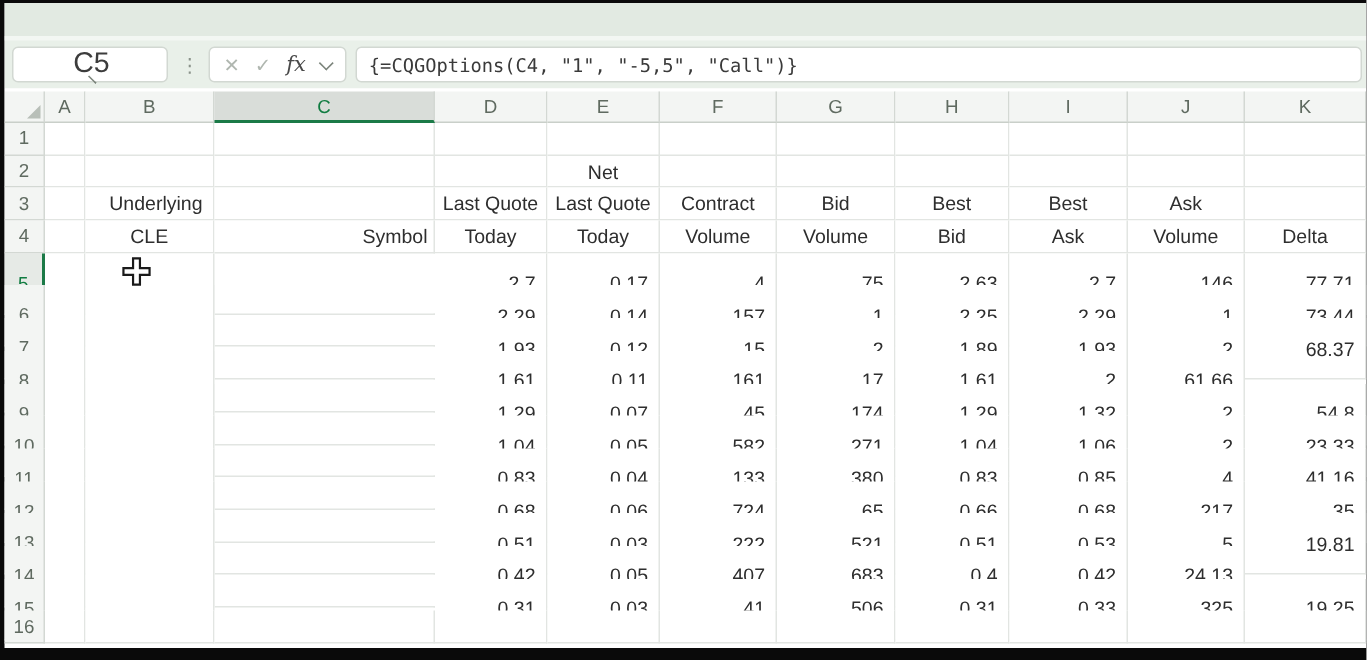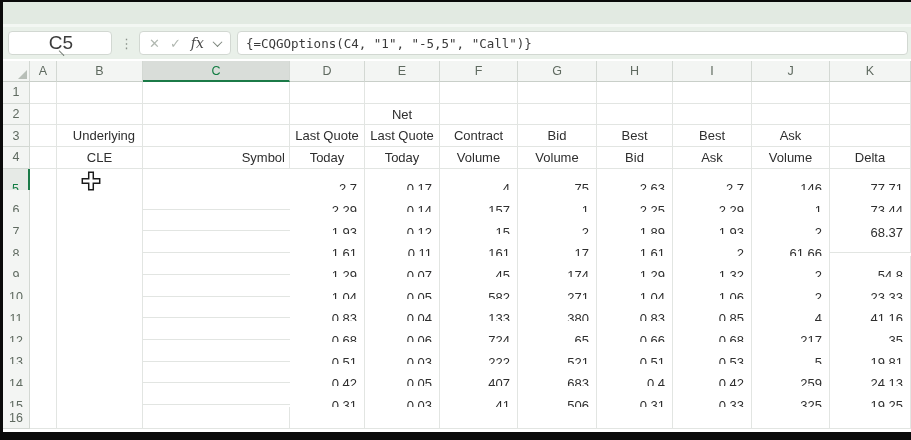--- a/index.html
+++ b/index.html
@@ -284,21 +284,20 @@
             <div class="row-h">14</div>
             <div class="cell"></div>
             <div class="cell"></div>
             <div class="cell al-left">C.US.CLEN256700</div>
             <div class="cell al-right">0.42</div>
             <div class="cell al-right">0.05</div>
             <div class="cell al-right">407</div>
             <div class="cell al-right">683</div>
             <div class="cell al-right">0.4</div>
             <div class="cell al-right">0.42</div>
-            <div class="cell al-right">259</div>
             <div class="cell al-right">24.13</div>
           </div>
           <div class="grid-row">
             <div class="row-h">15</div>
             <div class="cell"></div>
             <div class="cell"></div>
             <div class="cell al-left">C.US.CLEN256750</div>
             <div class="cell al-right">0.31</div>
             <div class="cell al-right">0.03</div>
             <div class="cell al-right">41</div>

